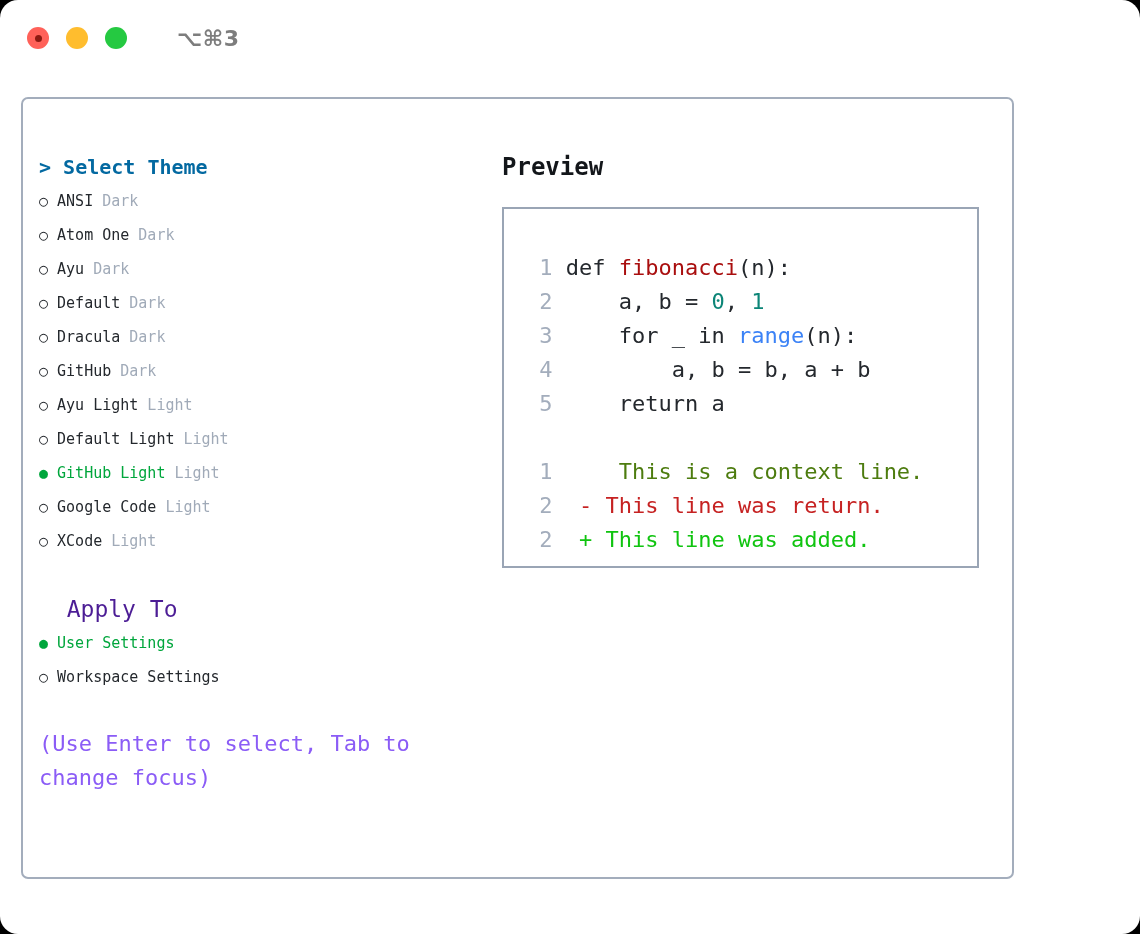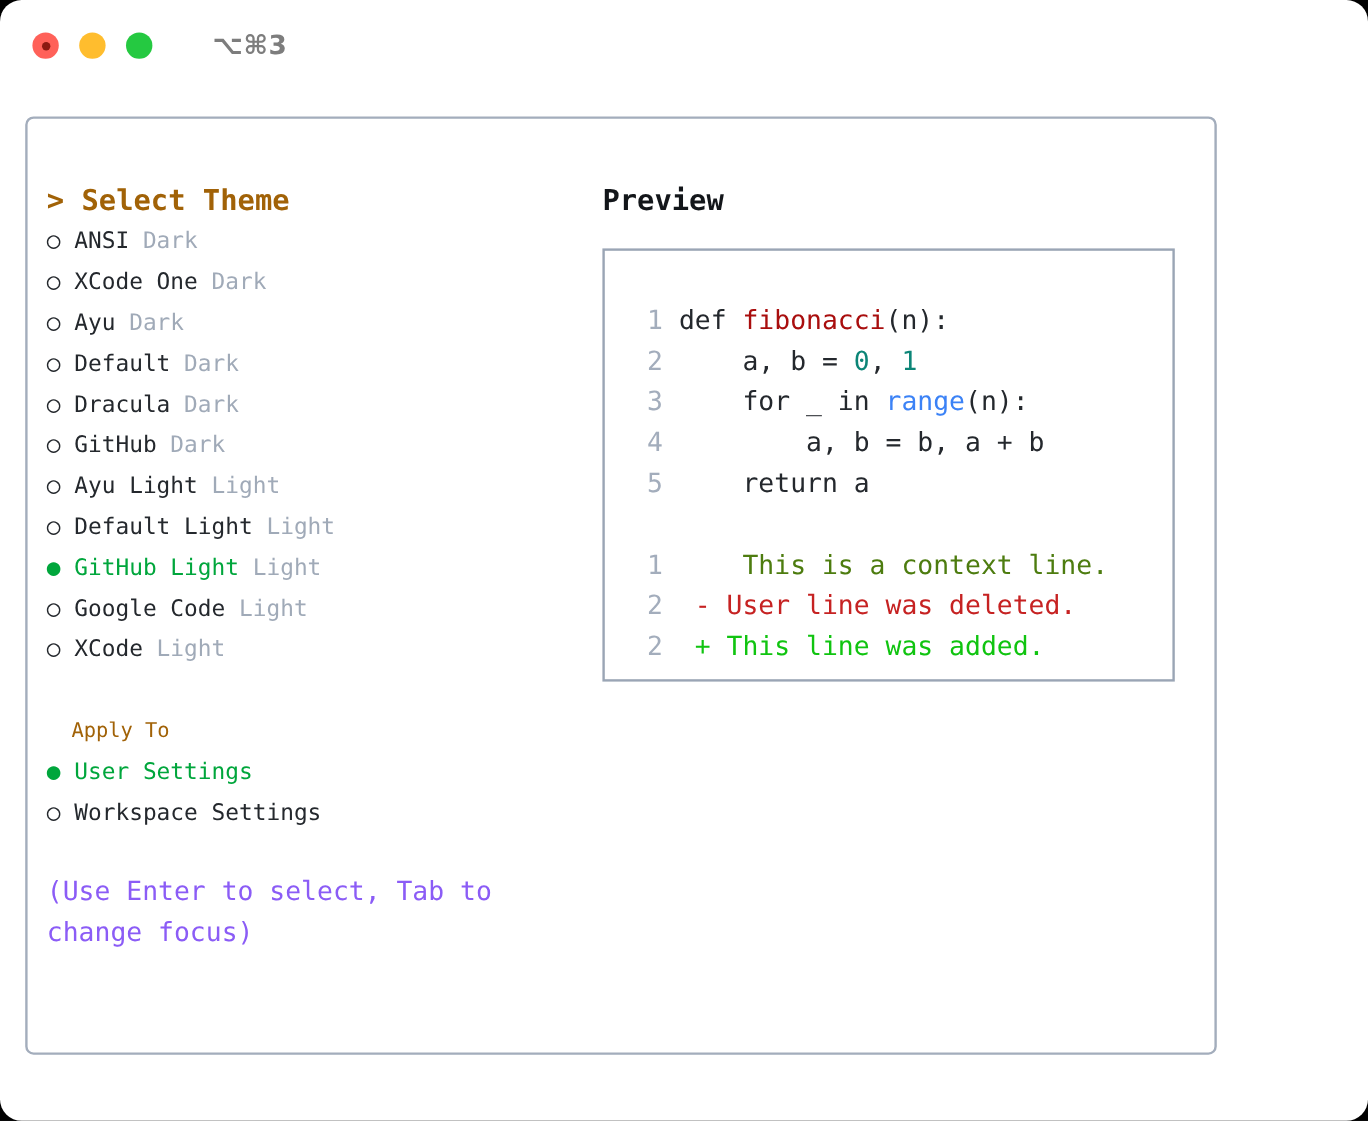--- a/index.html
+++ b/index.html
@@ -80,45 +80,45 @@
   }
 
   
   .left-col {
     position: absolute;
     left: 16px; top: 51px;
     width: 450px;
   }
 
   .section-head {
-    font-size: 24px;
+    font-size: 20px;
     font-weight: bold;
-    color: #a16207;
+    color: #0369a1;
     line-height: 34px;
     white-space: pre;
   }
   .section-head .caret { font-weight: bold; }
 
   .opt-row {
-    font-size: 19px;
+    font-size: 15px;
     line-height: 34px;
     color: #24282D;
     white-space: pre;
   }
   .bullet { display: inline-block; width: 1ch; }
   .opt-row.selected { color: #00A63C; }
   .opt-row.selected .bullet { color: #00A63C; }
   .tag {
     color: #A0AAB8;
   }
 
   .apply-head {
-    font-size: 17px;
-    line-height: 34px;
-    color: #a16207;
+    font-size: 23px;
+    line-height: 34px;
+    color: #4c1d95;
     white-space: pre;
     margin-top: 34px;
   }
 
   .hint {
     margin-top: 33px;
     font-size: 22px;
     line-height: 34px;
     color: #8b5cf6;
     width: 410px;
@@ -182,21 +182,21 @@
   </div>
 
   <div class="panel">
     <div class="panel-inner">
 
       <div class="left-col">
         <div class="section-head"><span class="caret">&gt;</span><span> </span><span>Select Theme</span></div>
 
         <div id="theme-list">
             <div class="opt-row"><span class="bullet">○</span><span> ANSI </span><span class="tag">Dark</span></div>
-            <div class="opt-row"><span class="bullet">○</span><span> XCode One </span><span class="tag">Dark</span></div>
+            <div class="opt-row"><span class="bullet">○</span><span> Atom One </span><span class="tag">Dark</span></div>
             <div class="opt-row"><span class="bullet">○</span><span> Ayu </span><span class="tag">Dark</span></div>
             <div class="opt-row"><span class="bullet">○</span><span> Default </span><span class="tag">Dark</span></div>
             <div class="opt-row"><span class="bullet">○</span><span> Dracula </span><span class="tag">Dark</span></div>
             <div class="opt-row"><span class="bullet">○</span><span> GitHub </span><span class="tag">Dark</span></div>
             <div class="opt-row"><span class="bullet">○</span><span> Ayu Light </span><span class="tag">Light</span></div>
             <div class="opt-row"><span class="bullet">○</span><span> Default Light </span><span class="tag">Light</span></div>
             <div class="opt-row selected"><span class="bullet">●</span><span> GitHub Light </span><span class="tag">Light</span></div>
             <div class="opt-row"><span class="bullet">○</span><span> Google Code </span><span class="tag">Light</span></div>
             <div class="opt-row"><span class="bullet">○</span><span> XCode </span><span class="tag">Light</span></div>
           </div>
@@ -217,21 +217,21 @@
           <div id="code-block">
               <div class="code-line"><span class="ln">1</span> <span>def </span><span class="kw-fn">fibonacci</span><span>(n):</span></div>
               <div class="code-line"><span class="ln">2</span> <span>    a, b = </span><span class="kw-num">0</span><span>, </span><span class="kw-num">1</span></div>
               <div class="code-line"><span class="ln">3</span> <span>    for _ in </span><span class="kw-call">range</span><span>(n):</span></div>
               <div class="code-line"><span class="ln">4</span> <span>        a, b = b, a + b</span></div>
               <div class="code-line"><span class="ln">5</span> <span>    return a</span></div>
             </div>
           <div class="diff-gap"></div>
           <div id="diff-block">
               <div class="code-line"><span class="ln">1</span>  <span class="diff-ctx"> </span><span class="diff-ctx">  This is a context line.</span></div>
-              <div class="code-line"><span class="ln">2</span>  <span class="diff-del">-</span><span class="diff-del"> User line was deleted.</span></div>
+              <div class="code-line"><span class="ln">2</span>  <span class="diff-del">-</span><span class="diff-del"> This line was return.</span></div>
               <div class="code-line"><span class="ln">2</span>  <span class="diff-add">+</span><span class="diff-add"> This line was added.</span></div>
             </div>
         </div>
       </div>
 
     </div>
   </div>
 </div>
 
 </body></html>

